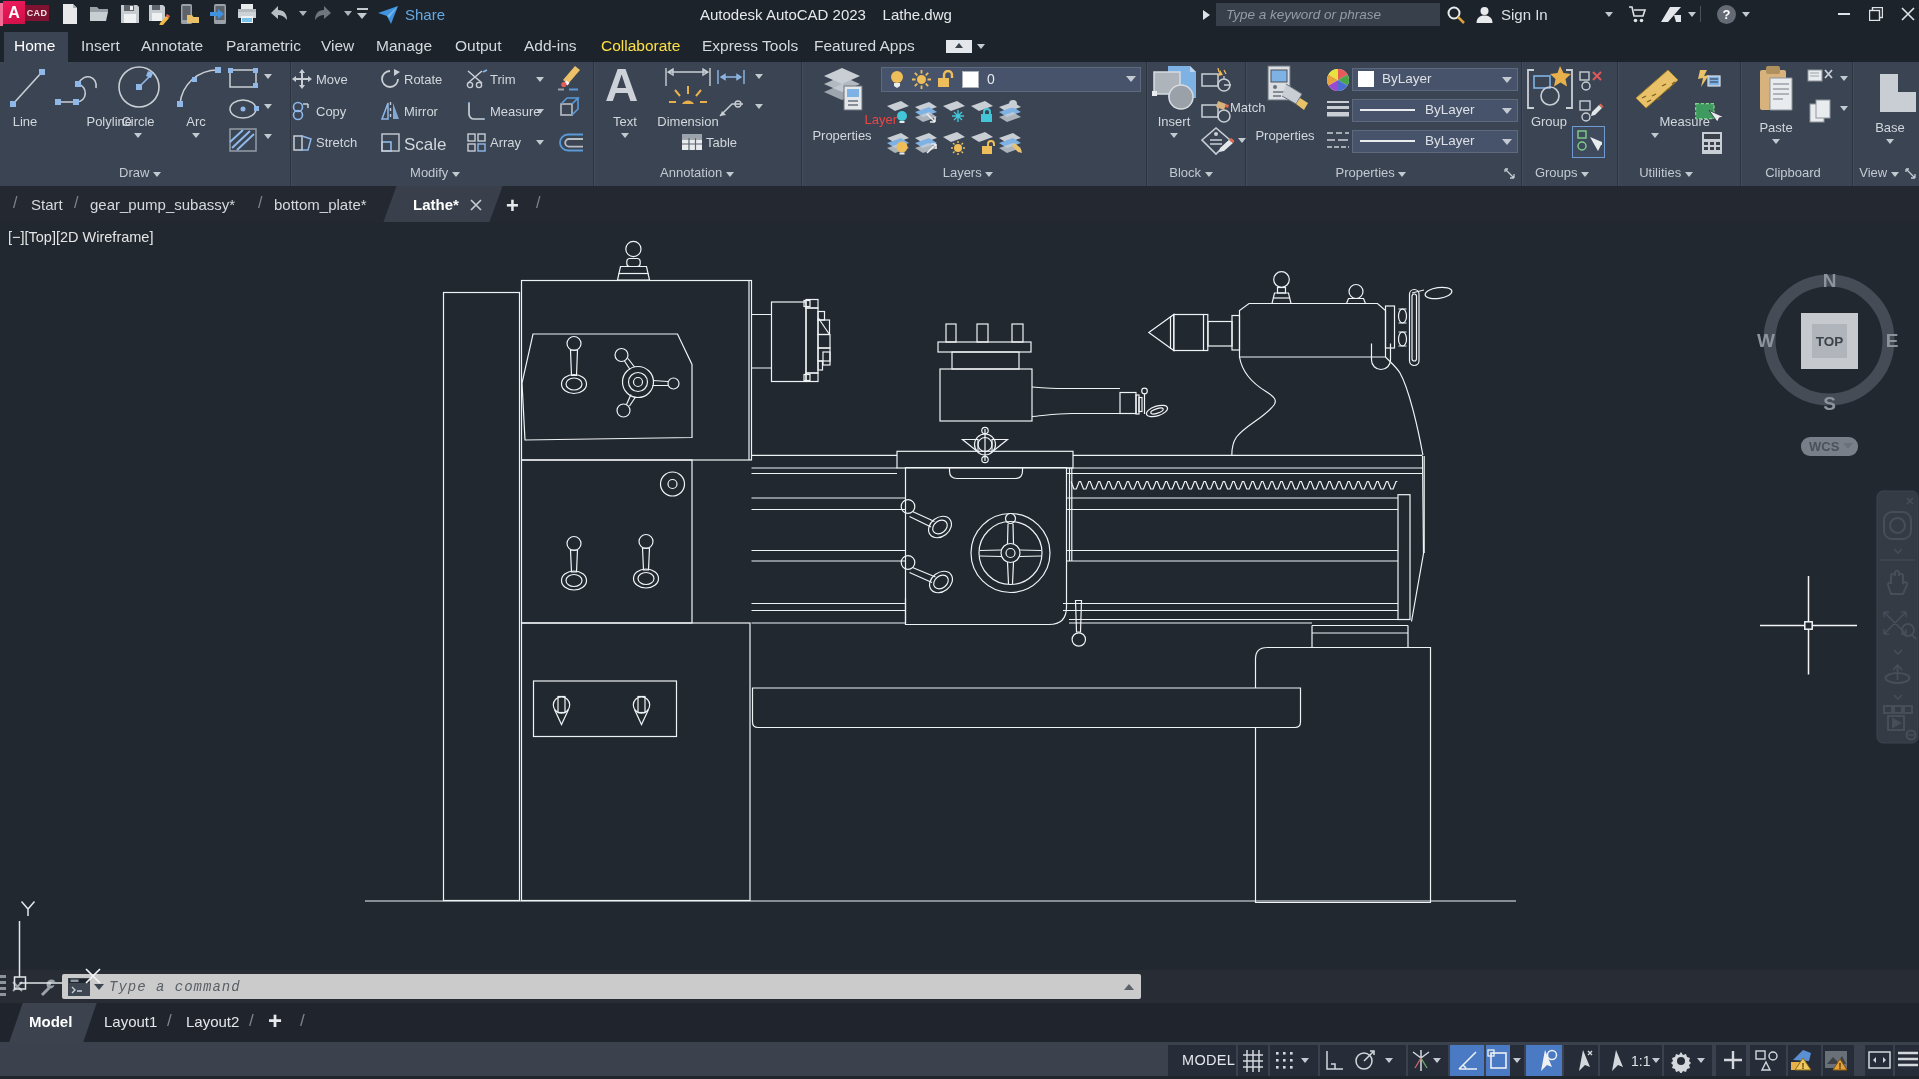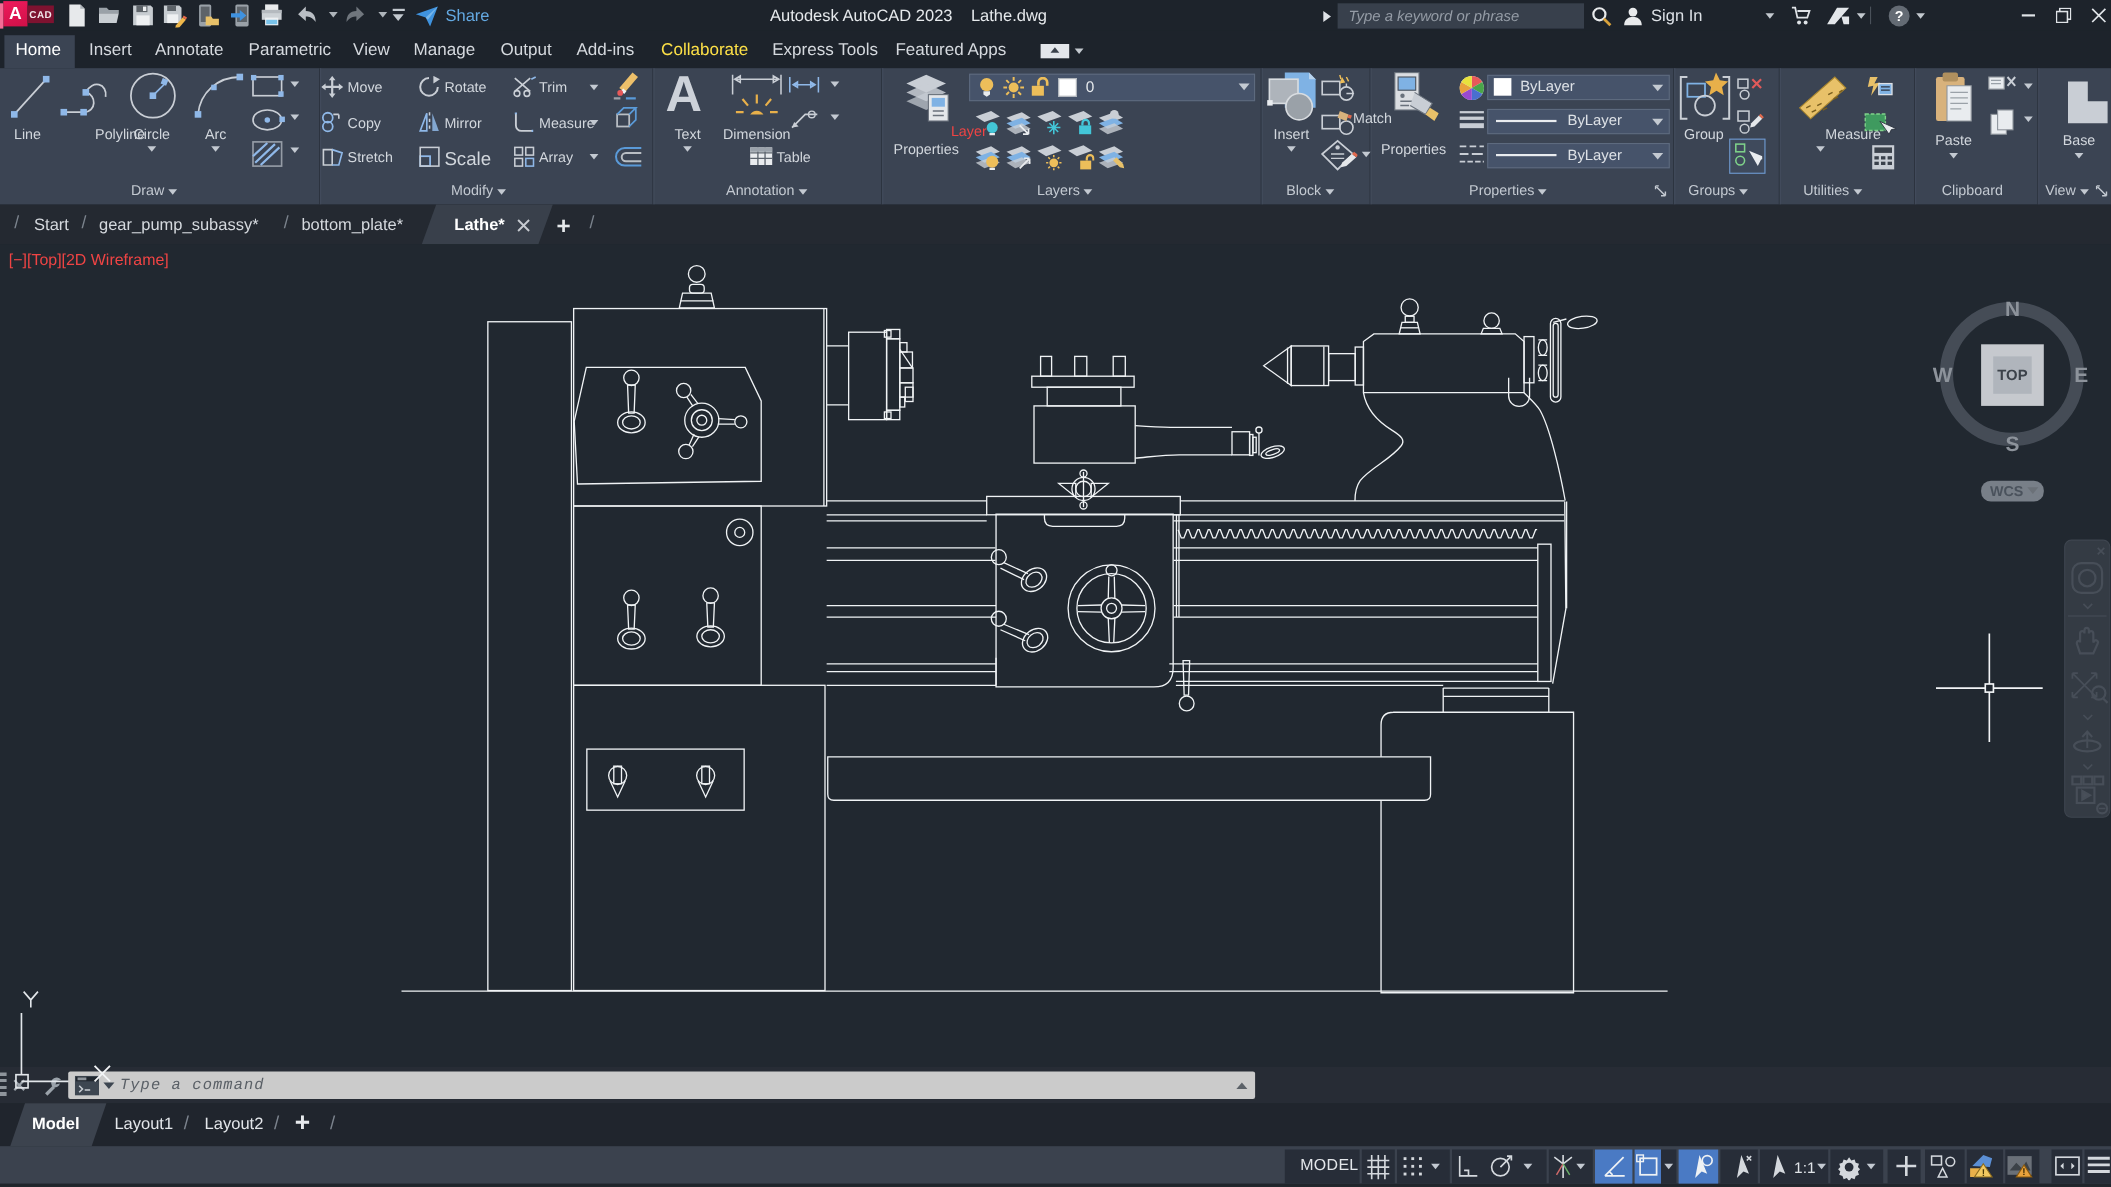--- a/index.html
+++ b/index.html
@@ -563,21 +563,21 @@
 <div class="abs" style="left:90px;top:196px;color:#d5d9de;font-size:15px">gear_pump_subassy*</div>
 <div class="abs" style="left:258px;top:194px;color:#7c848e;font-size:16px">/</div>
 <div class="abs" style="left:274px;top:196px;color:#d5d9de;font-size:15px">bottom_plate*</div>
 <div class="abs" style="left:413px;top:196px;color:#ffffff;font-size:15px;font-weight:bold">Lathe*</div>
 <svg class="abs" style="left:470px;top:199px" width="12" height="12">
       <path d="M1 1 L11 11 M11 1 L1 11" stroke="#c6cad0" stroke-width="1.7"></path>
     </svg>
 <div class="abs" style="left:506px;top:193px;color:#e6e9ec;font-size:22px;font-weight:bold">+</div>
 <div class="abs" style="left:536px;top:194px;color:#7c848e;font-size:16px">/</div>
 <div class="abs" style="left:0;top:222px;width:1919px;height:857px;background:#212830"></div>
-<div class="abs" style="left:8px;top:229px;color:#ef4444;font-size:14.5px">[−][Top][2D Wireframe]</div>
+<div class="abs" style="left:8px;top:229px;color:#e5e5e5;font-size:14.5px">[−][Top][2D Wireframe]</div>
 <svg class="abs" style="left:0;top:222px" width="1919" height="857" viewBox="0 222 1919 857">
       <g transform="translate(0,0)">
         <rect x="443.5" y="292.5" width="76" height="608" rx="0" fill="none" stroke="#f0f3f5" stroke-width="1.2"></rect>
         <rect x="521.5" y="280.5" width="230" height="179.5" rx="0" fill="none" stroke="#f0f3f5" stroke-width="1.2"></rect>
         <path d="M749,280.5 V460" fill="none" stroke="#f0f3f5" stroke-width="1.2"></path>
         <circle cx="633.4" cy="249" r="7.6" fill="none" stroke="#f0f3f5" stroke-width="1.2"></circle>
         <rect x="626.8" y="258.5" width="13.4" height="8" rx="3" fill="none" stroke="#f0f3f5" stroke-width="1.2"></rect>
         <path d="M620.5,266.5 h26 l3,13.5 h-32 z" fill="none" stroke="#f0f3f5" stroke-width="1.2"></path>
         <path d="M618.5,273.5 h30" fill="none" stroke="#f0f3f5" stroke-width="1.2"></path>
         <path d="M533,334 L677.5,334 L692,364.5 L692,437.5 L525,440 L522,383 Z" fill="none" stroke="#f0f3f5" stroke-width="1.2"></path>

